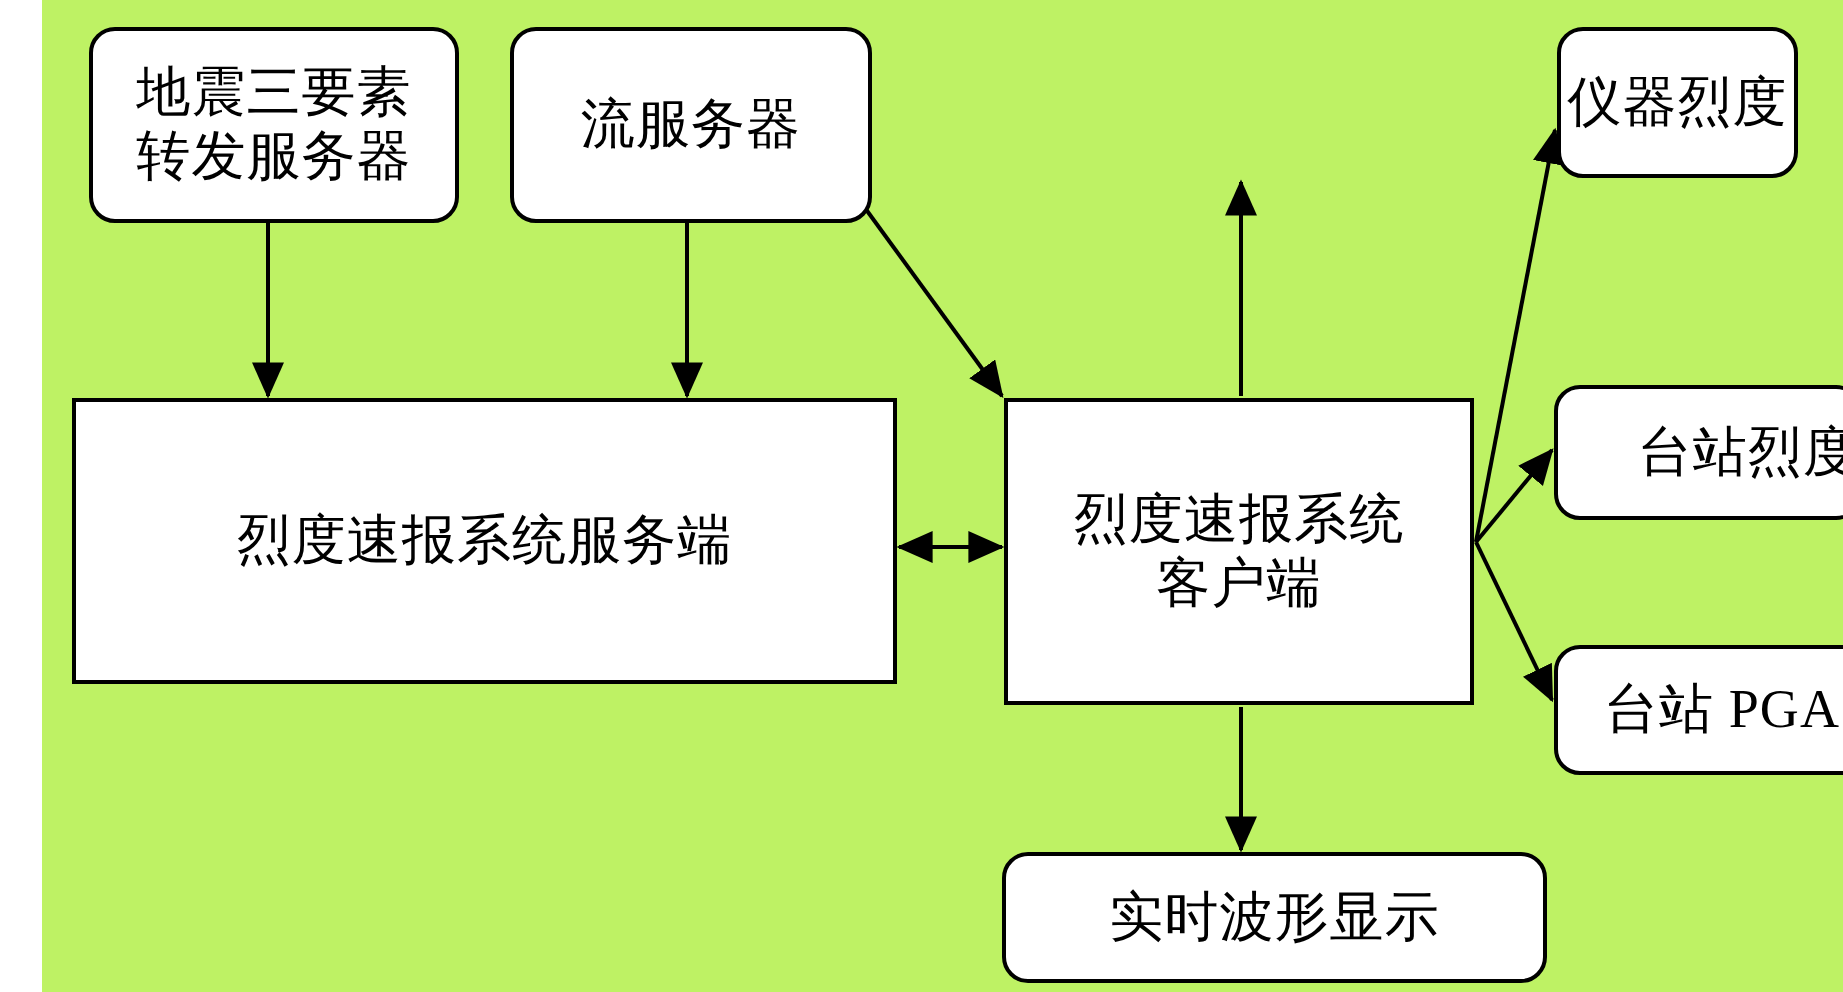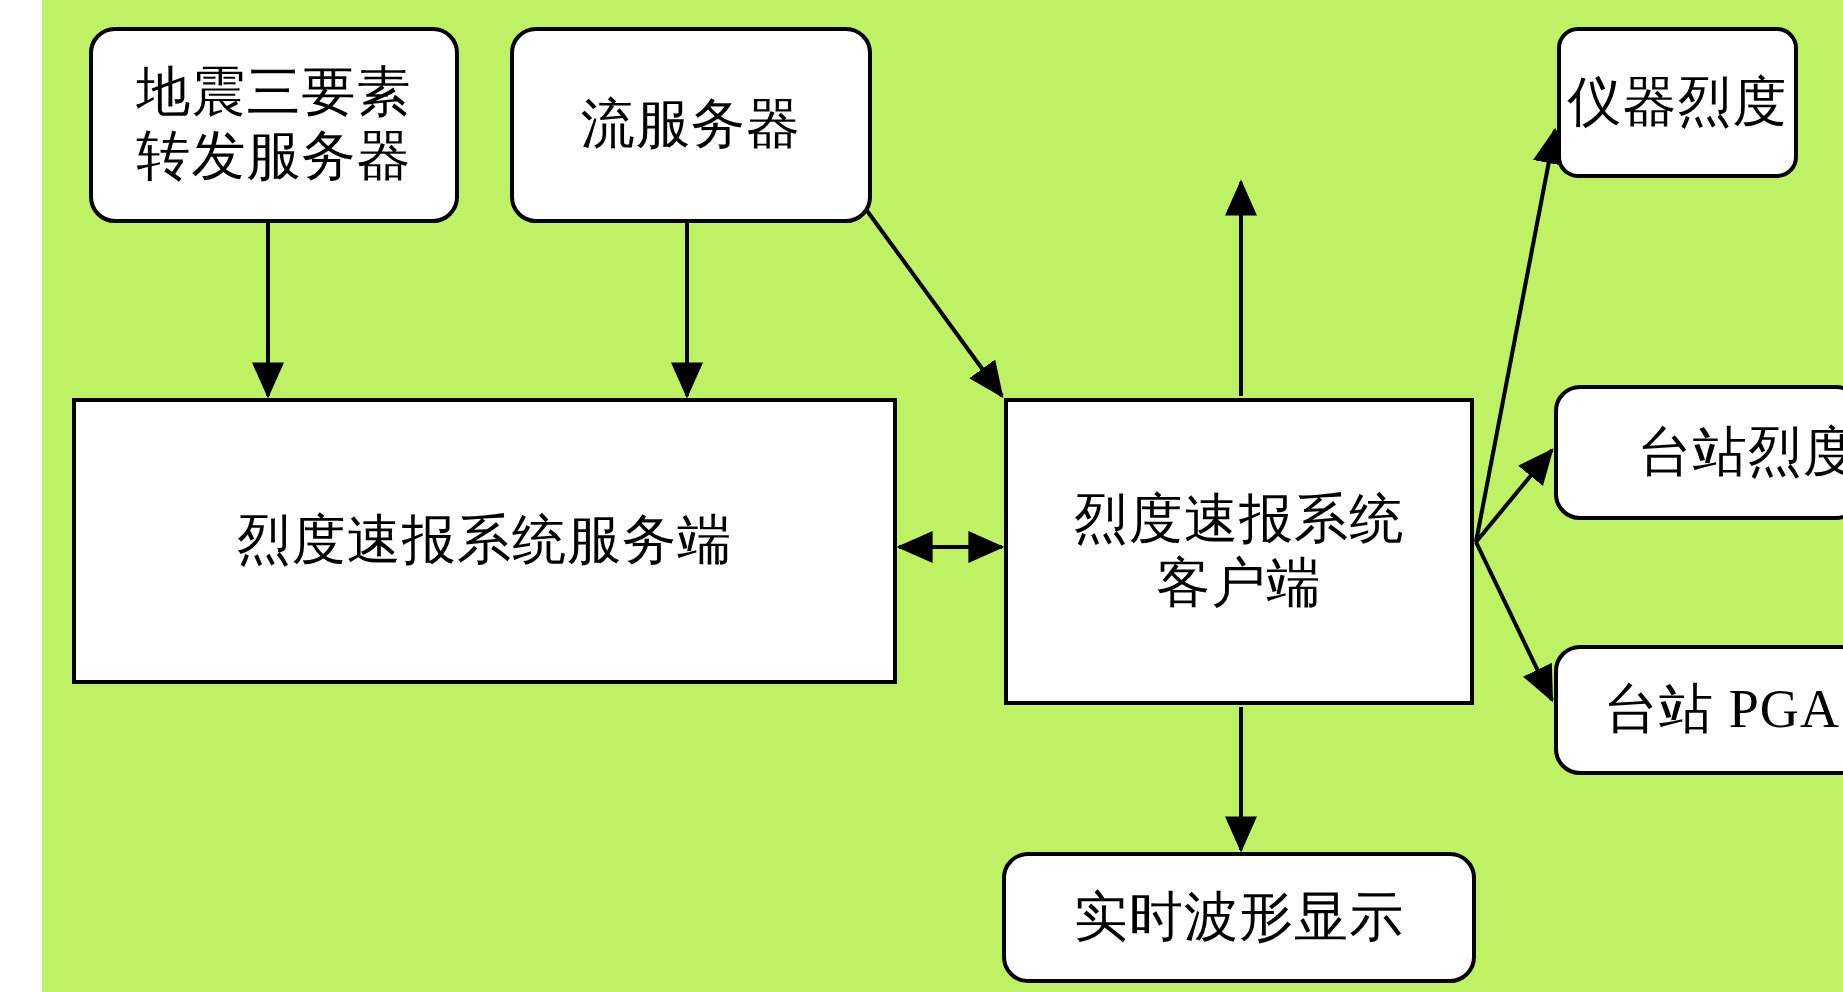--- a/index.html
+++ b/index.html
@@ -81,38 +81,38 @@
   <div class="node rounded" style="left: 47px; top: 27px; width: 370px; height: 196px;">
     <span class="node-label fs-big" style="font-size: 54px;">地震三要素
 转发服务器</span>
   </div>
 
   <div class="node rounded" style="left: 468px; top: 27px; width: 362px; height: 196px; text-align: right;">
     <span class="node-label fs-big" style="font-size: 54px;">流服务器</span>
   </div>
 
 
-  <div class="node rounded" style="left: 1515px; top: 27px; width: 241px; height: 151px; border-radius: 21px;">
+  <div class="node rounded" style="left: 1515px; top: 27px; width: 241px; height: 151px;">
     <span class="node-label fs-big" style="font-size: 54px;">仪器烈度</span>
   </div>
 
   <div class="node sharp" style="left: 30px; top: 398px; width: 825px; height: 286px;">
     <span class="node-label fs-main" style="font-size: 54px;">烈度速报系统服务端</span>
   </div>
 
   <div class="node sharp" style="left: 962px; top: 398px; width: 470px; height: 307px;">
     <span class="node-label fs-main" style="font-size: 54px;">烈度速报系统
 客户端</span>
   </div>
 
   <div class="node rounded" style="left: 1512px; top: 385px; width: 308px; height: 135px; justify-content: flex-end;">
     <span class="node-label fs-big" style="font-size: 54px;">台站烈度</span>
   </div>
 
   <div class="node rounded" style="left: 1512px; top: 645px; width: 336px; height: 130px;">
     <span class="node-label fs-big" style="font-size: 54px;">台站 PGA</span>
   </div>
 
-  <div class="node rounded" style="left: 960px; top: 852px; width: 474px; height: 131px;">
+  <div class="node rounded" style="left: 960px; top: 852px; width: 545px; height: 131px;">
     <span class="node-label fs-big" style="font-size: 54px;">实时波形显示</span>
   </div>
 
 </div>
 
 </body></html>

